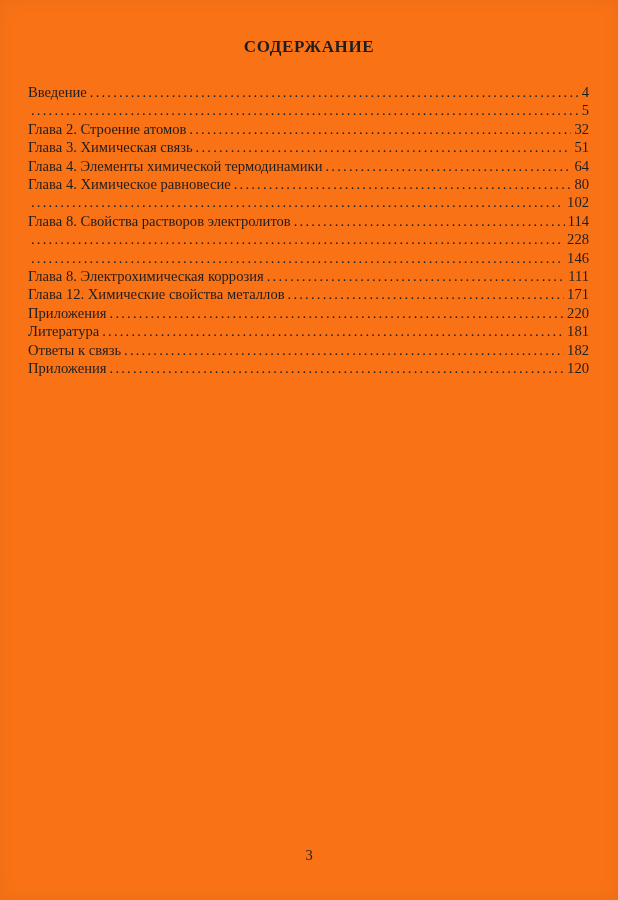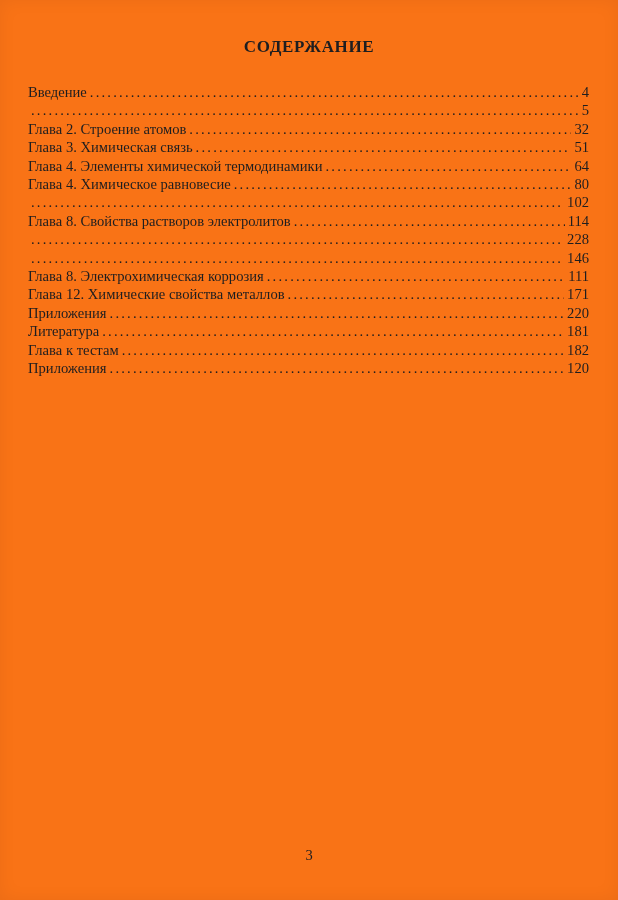--- a/index.html
+++ b/index.html
@@ -150,21 +150,21 @@
     <span class="toc-page">220</span>
   </div>
 
   <div class="toc-row">
     <span class="toc-label">Литература</span>
     <span class="toc-dots"></span>
     <span class="toc-page">181</span>
   </div>
 
   <div class="toc-row">
-    <span class="toc-label">Глава к тестам</span>
+    <span class="toc-label">Ответы к связь</span>
     <span class="toc-dots"></span>
     <span class="toc-page">182</span>
   </div>
 
   <div class="toc-row">
     <span class="toc-label">Приложения</span>
     <span class="toc-dots"></span>
     <span class="toc-page">120</span>
   </div>
 </div>

